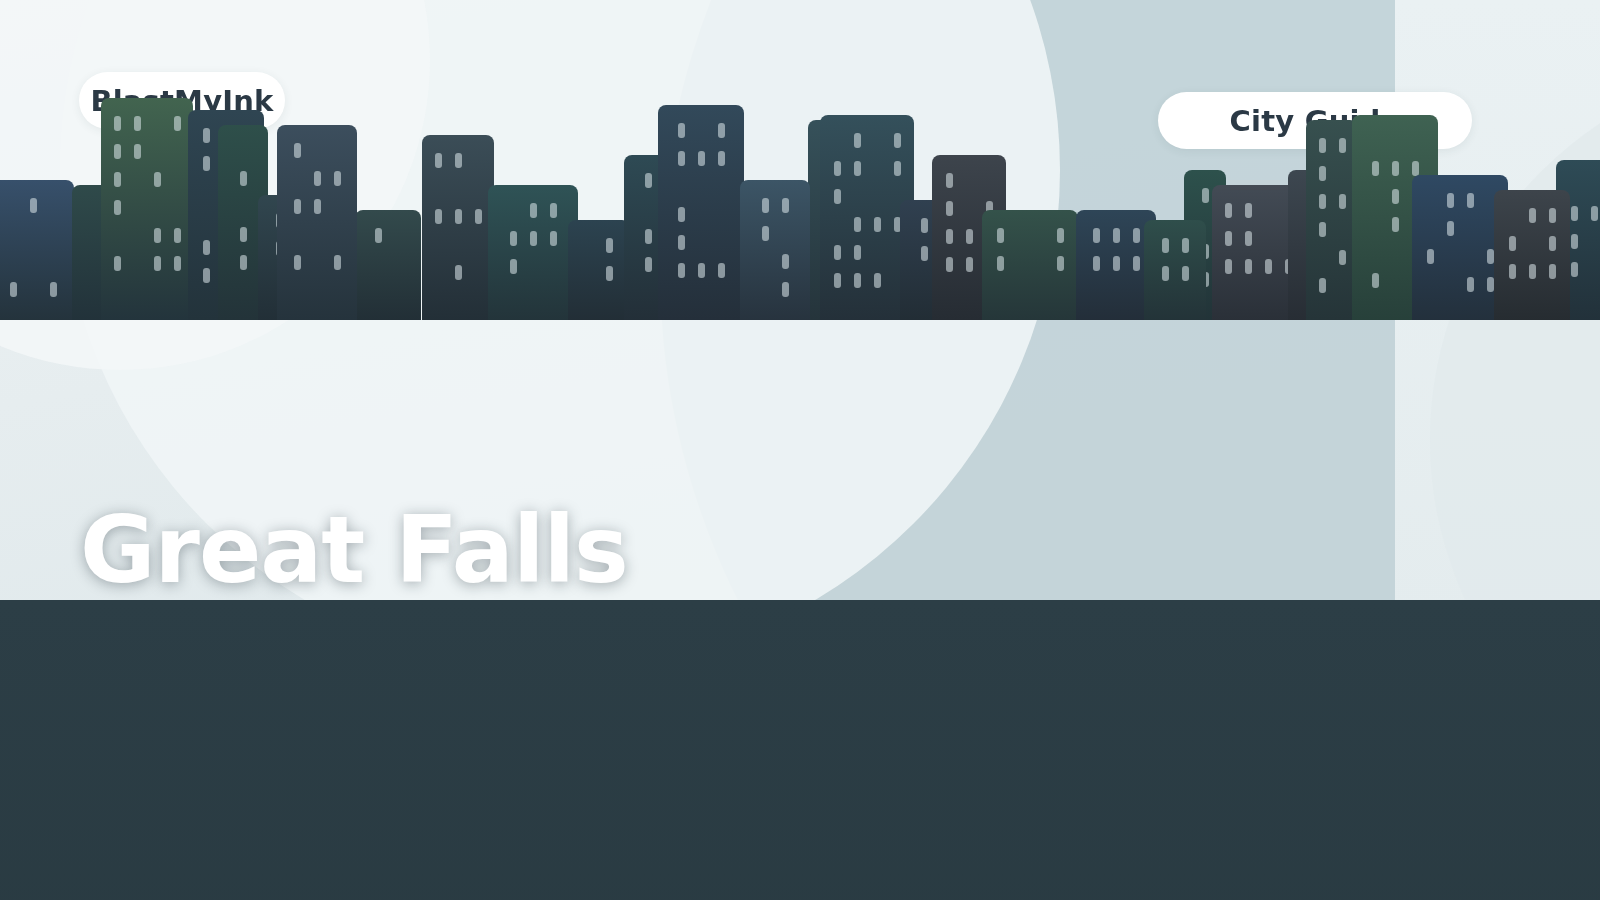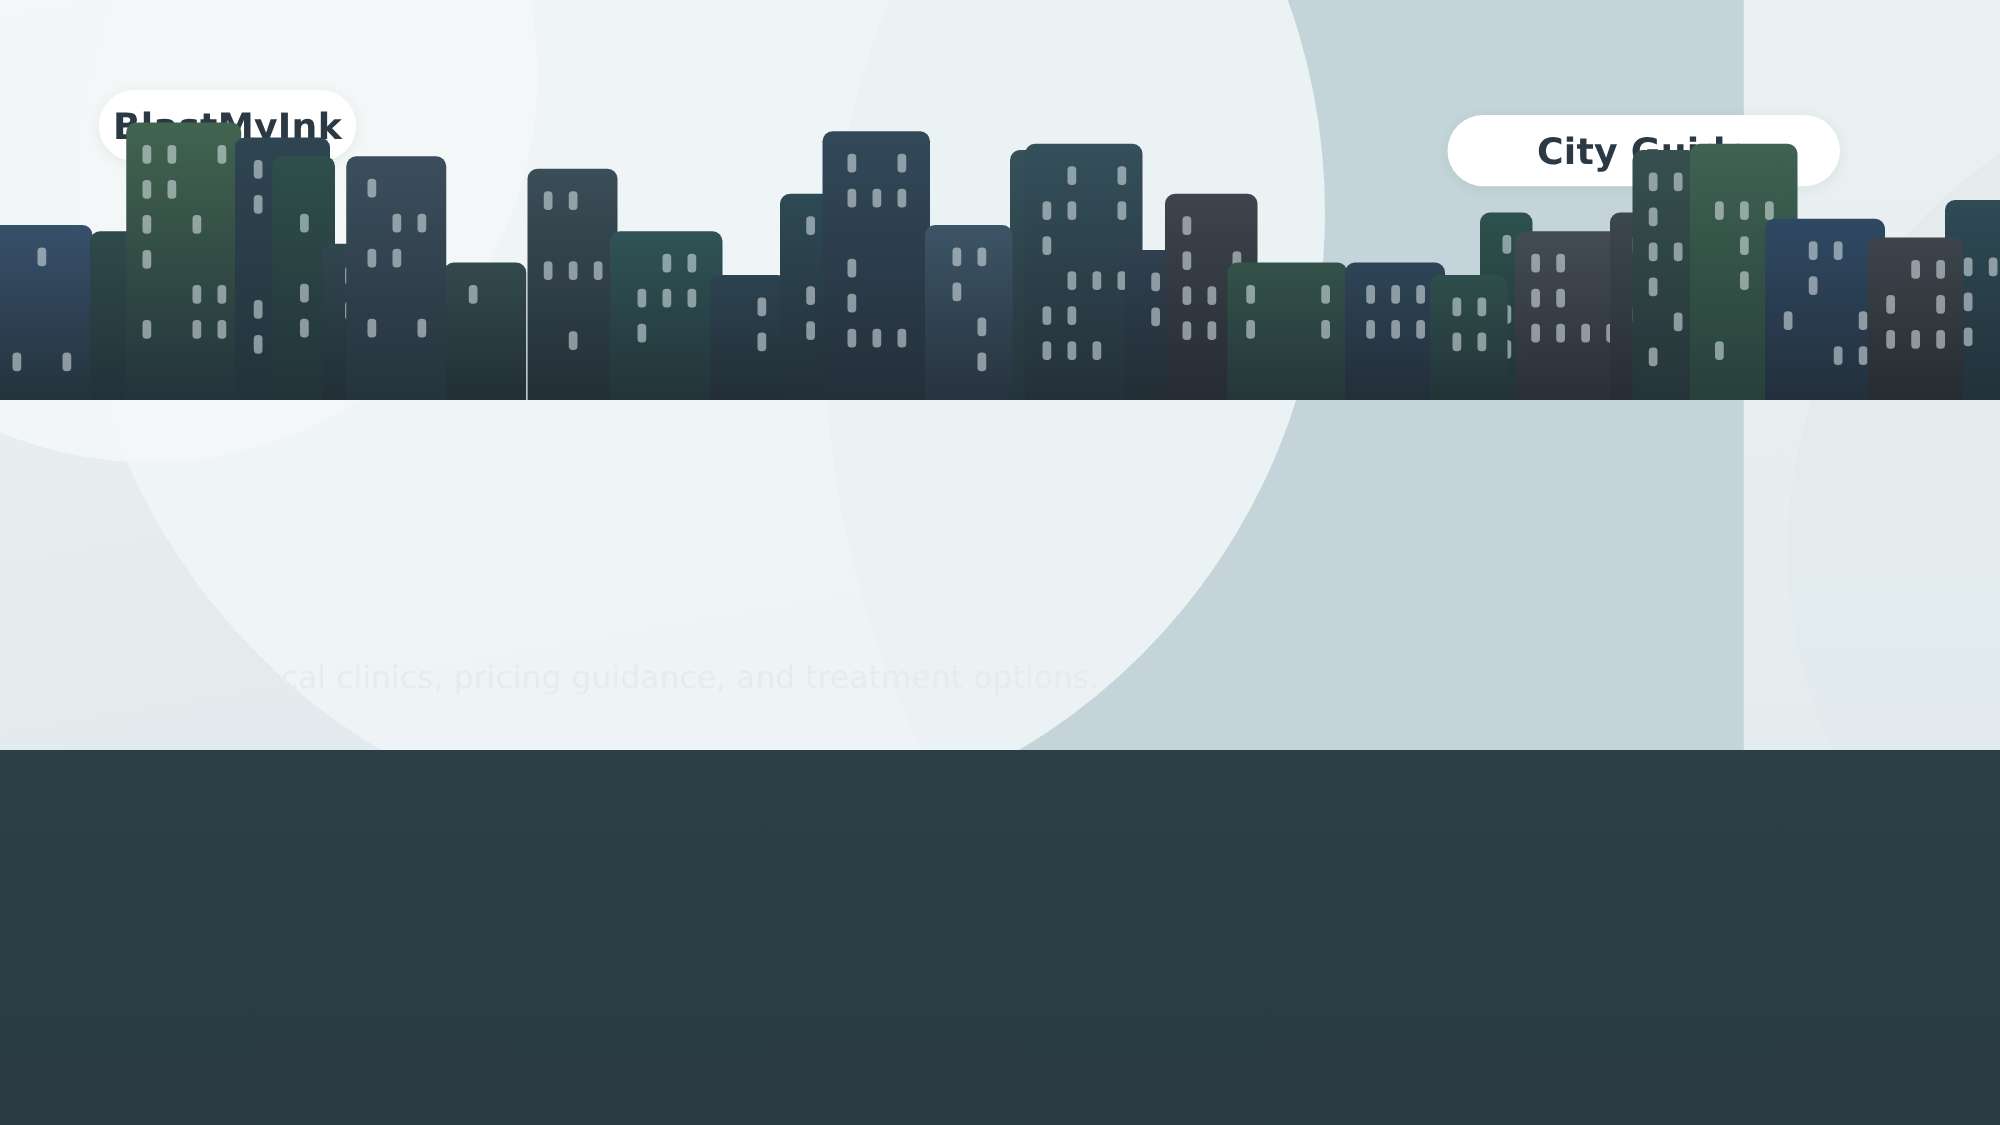--- a/index.html
+++ b/index.html
@@ -406,16 +406,16 @@
 
   <div class="badge" id="logo-badge">
     <span>BlastMyInk</span>
   </div>
 
   <div class="badge" id="guide-badge">
     <span>City Guide</span>
   </div>
 
   <div class="copy">
-    <p id="hero-description">Compare local clinics, pricing guidance, and treatment options.</p>
+    <h1 id="city-title">Great Falls</h1>
   </div>
 
 </div>
 
 </body></html>

